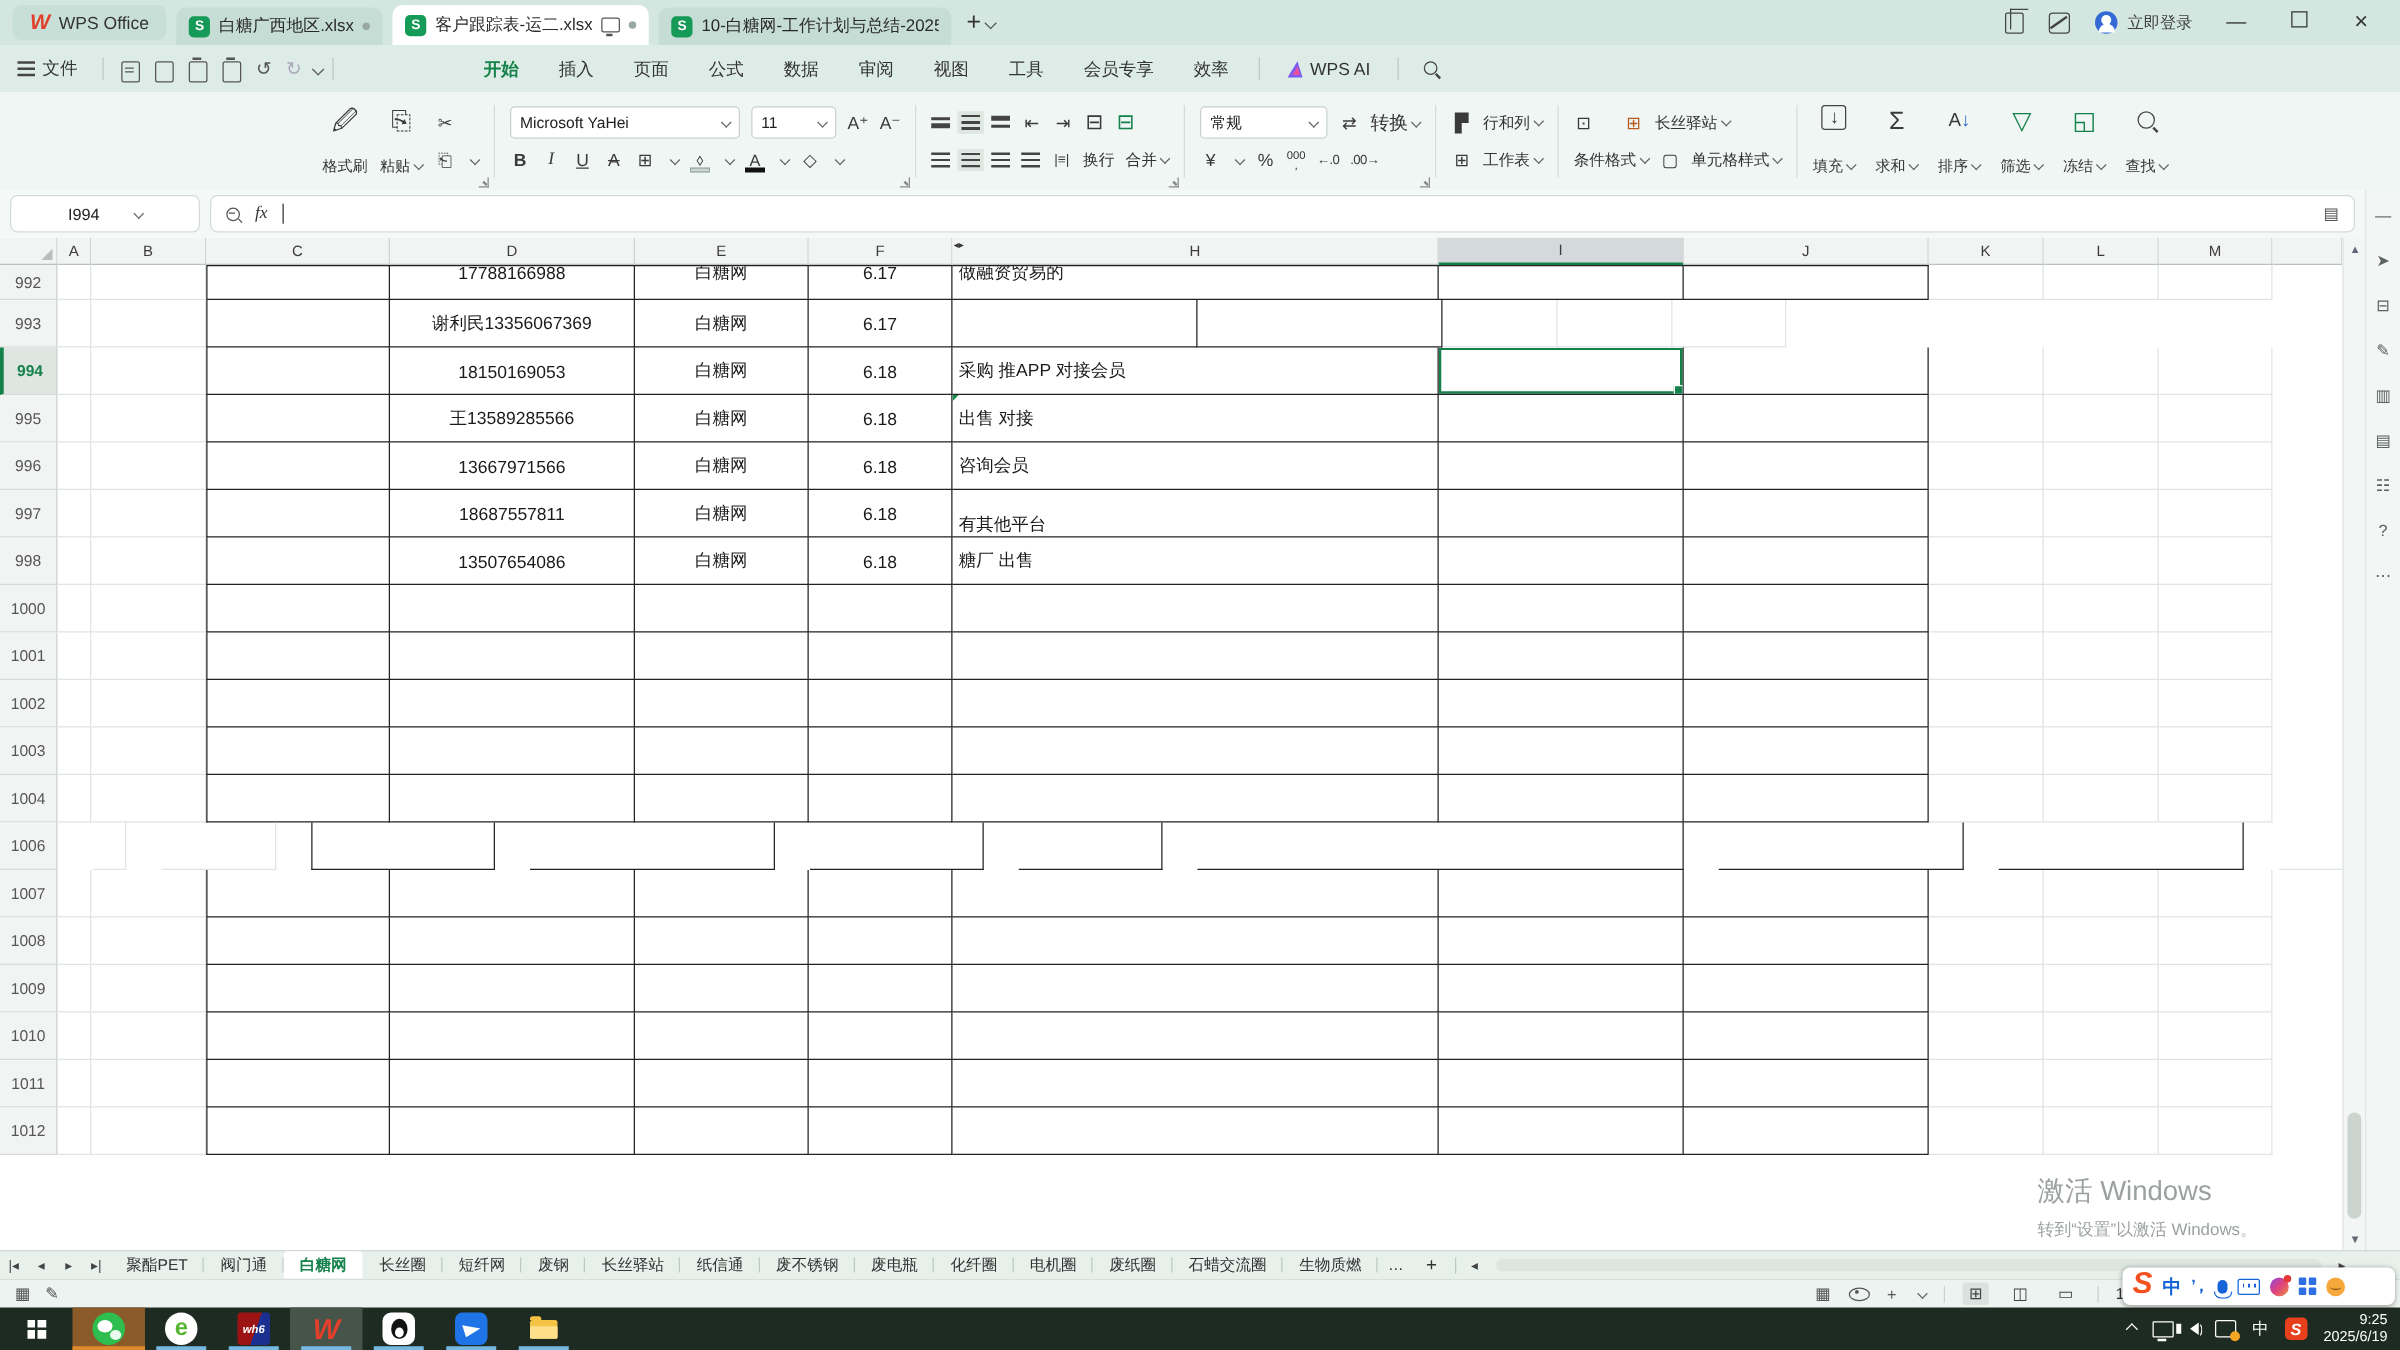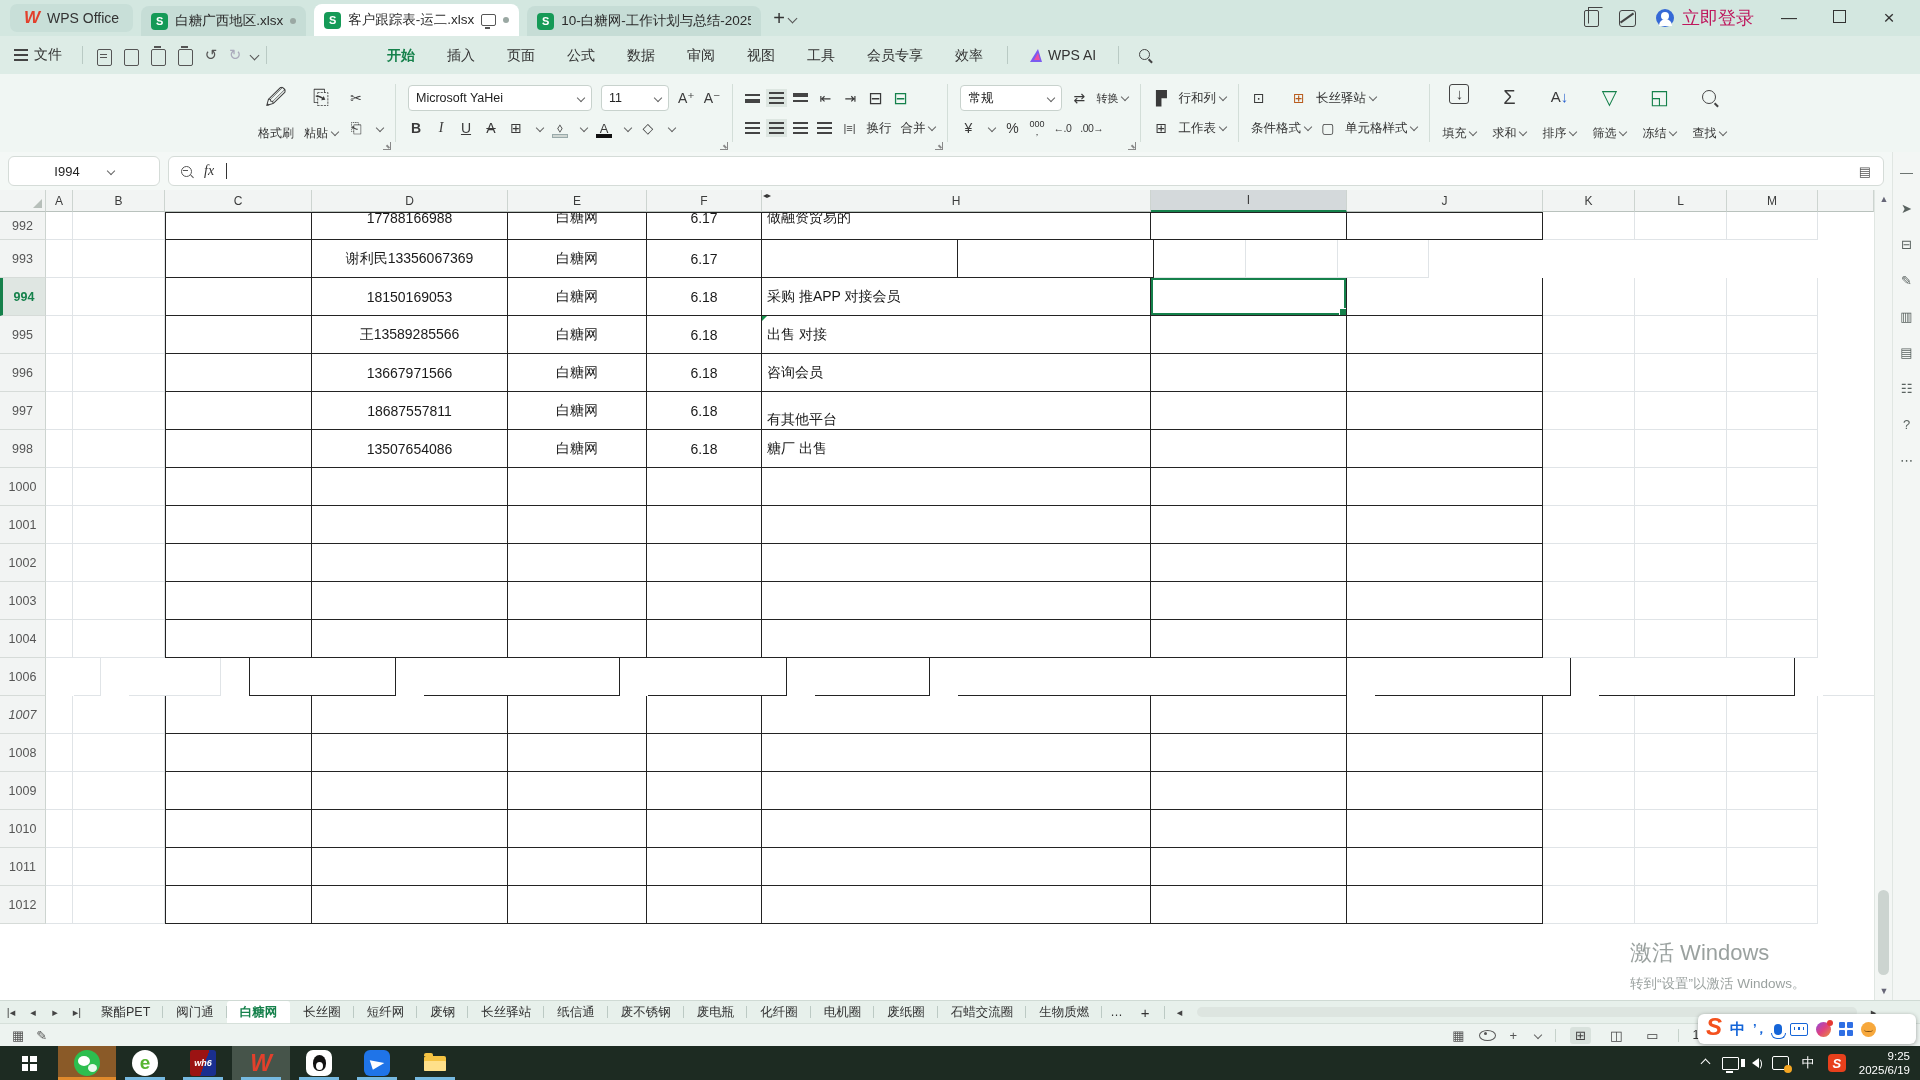--- a/index.html
+++ b/index.html
@@ -19,21 +19,21 @@
   .newtab{font-size:20px;color:#333;margin-left:12px;}
   .chv{display:inline-block;width:6px;height:6px;border-right:1.5px solid #555;border-bottom:1.5px solid #555;transform:rotate(45deg);margin-left:4px;vertical-align:2px;}
   #tb-right{position:absolute;right:0;top:0;height:36px;display:flex;align-items:center;gap:20px;padding-right:16px;}
   .copyic{width:13px;height:15px;border:1.5px solid #444;border-radius:2px;position:relative;}
   .copyic::after{content:"";position:absolute;left:3px;top:-4px;width:13px;height:15px;border:1.5px solid #44444400;border-left:1.5px solid #444;border-top:1.5px solid #444;}
   .boxic{width:15px;height:15px;border:1.5px solid #444;border-radius:3px;transform:rotate(0deg);position:relative;}
   .boxic::after{content:"";position:absolute;left:6px;top:-1px;width:2px;height:16px;background:#444;transform:rotate(55deg);}
   .avatar{width:18px;height:18px;border-radius:50%;background:#3569d6;position:relative;}
   .avatar::before{content:"";position:absolute;left:5px;top:3px;width:8px;height:8px;border-radius:50%;background:#fff;}
   .avatar::after{content:"";position:absolute;left:2.5px;top:10px;width:13px;height:7px;border-radius:7px 7px 0 0;background:#fff;}
-  .login{color:#be185d;font-size:18px;margin-left:-12px;}
+  .login{color:#404040;font-size:13px;margin-left:-12px;}
   .wctl{font-size:16px;color:#333;width:30px;text-align:center;}
   .resto{width:11px;height:11px;border:1.5px solid #333;display:inline-block;position:relative;background:#d3e7e0;}
   .resto::before{content:"";position:absolute;left:2px;top:-4px;width:11px;height:11px;border:1.5px solid #333;z-index:-1;}
   
   #menubar{position:absolute;left:0;top:36px;width:1920px;height:38px;background:#ddece6;display:flex;align-items:center;font-size:14px;color:#333;}
   .mb-file{display:flex;align-items:center;gap:6px;padding:0 12px 0 14px;}
   .hamb{width:14px;height:2px;background:#444;position:relative;display:inline-block;}
   .hamb::before,.hamb::after{content:"";position:absolute;left:0;width:14px;height:2px;background:#444;}
   .hamb::before{top:-5px}.hamb::after{top:5px}
   .mb-sep{width:1px;height:18px;background:#b9cac4;margin:0 8px;}
@@ -352,21 +352,21 @@
     </div>
     <div class="rdiv"></div>
     <div class="rgroup">
       <div class="stack">
         <div class="rrow">
           <div class="combo" style="width:86px;">
             <span>常规</span>
               <span class="chv tiny dk"></span>
           </div>
           <span class="ricon">⇄</span>
-          <span class="rlab" style="font-size:11px;"><span>转换</span><span class="chv tiny dk"></span></span>
+          <span class="rlab" style="font-size:15px;"><span>转换</span><span class="chv tiny dk"></span></span>
         </div>
         <div class="rrow">
           <span class="ricon">¥</span>
             <span class="chv tiny dk"></span>
           <span class="ricon">%</span>
           <span class="num000">
               <span>000</span>
               <span>，</span>
             </span>
           <span class="ricon tinytxt">←.0</span>
@@ -708,21 +708,21 @@
         <div class="cell t" style="width: 196px;"></div>
         <div class="cell t" style="width: 139px;"></div>
         <div class="cell t" style="width: 115px;"></div>
         <div class="cell t hleft" style="width: 389px;"></div>
         <div class="cell t" style="width: 196px;"></div>
         <div class="cell t" style="width: 196px;"></div>
         <div class="cell" style="width: 92px;"></div>
         <div class="cell" style="width: 92px;"></div>
         <div class="cell" style="width: 91px;"></div>
       </div>
-      <div class="grow" style="height: 38px; font-style: italic;">
+      <div class="grow" style="height: 38px;">
         <div class="rnum">1007</div>
         <div class="cell" style="width: 27px;"></div>
         <div class="cell" style="width: 92px;"></div>
         <div class="cell t tl" style="width: 147px;"></div>
         <div class="cell t" style="width: 196px;"></div>
         <div class="cell t" style="width: 139px;"></div>
         <div class="cell t" style="width: 115px;"></div>
         <div class="cell t hleft" style="width: 389px;"></div>
         <div class="cell t" style="width: 196px;"></div>
         <div class="cell t" style="width: 196px;"></div>

